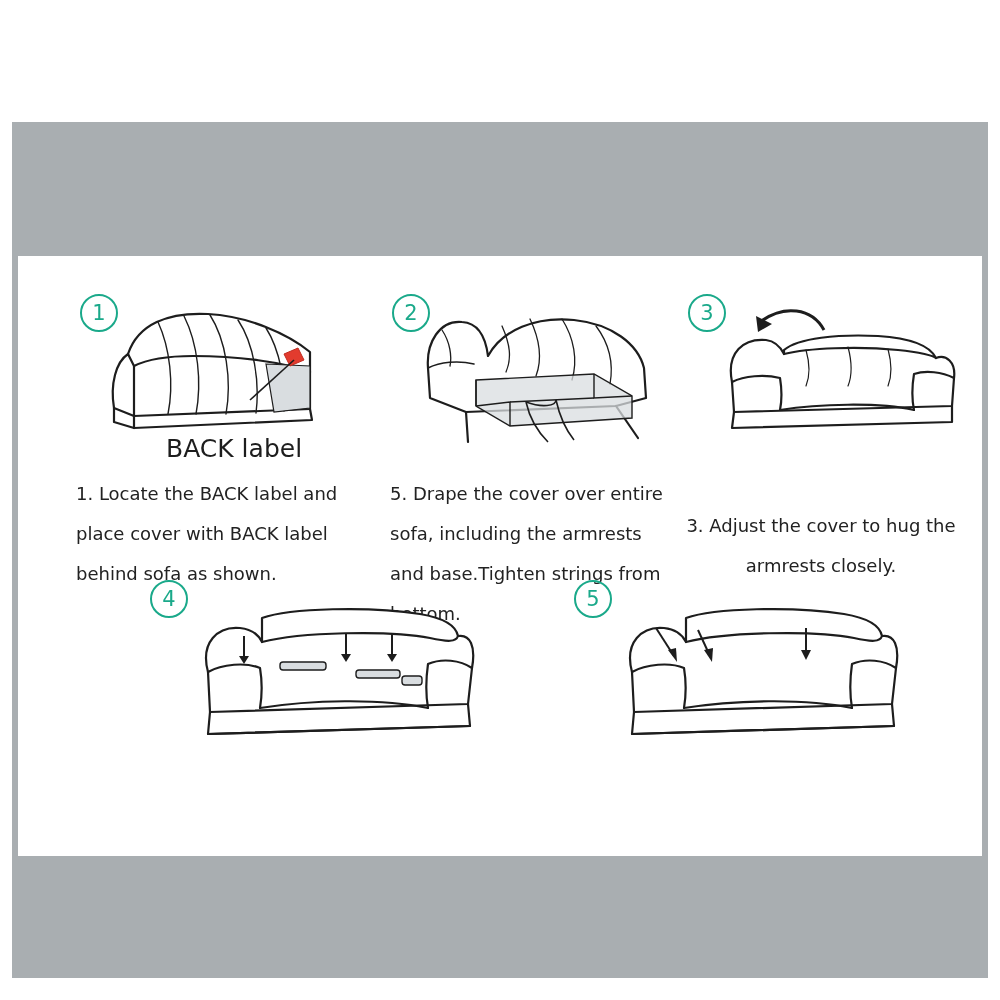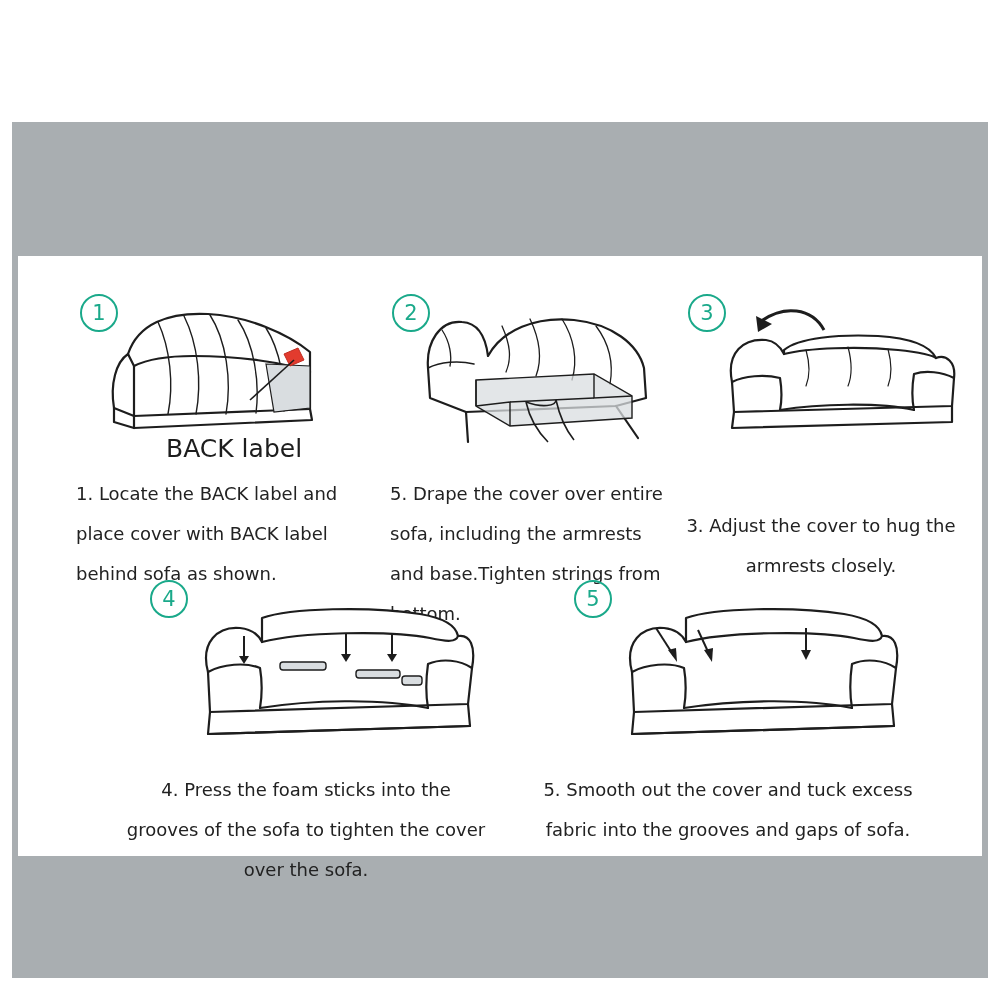--- a/index.html
+++ b/index.html
@@ -193,21 +193,20 @@
             <line x1="222" y1="50" x2="222" y2="76"></line>
             <path d="M217 70 L 222 78 L 227 70 Z" fill="#1d1d1d" stroke="none"></path>
           </g>
           <g fill="#d9dde0" stroke="#1d1d1d" stroke-width="1.4">
             <rect x="110" y="78" width="46" height="8" rx="3"></rect>
             <rect x="186" y="86" width="44" height="8" rx="3"></rect>
             <rect x="232" y="92" width="20" height="9" rx="3"></rect>
           </g>
         </svg>
       </div>
-      <div class="caption center" style="left:0px; top:196px; width:360px;">4. Press the foam sticks into the grooves of the sofa to tighten the cover over the sofa.</div>
     </div>
 
     <div class="step" style="left:520px; top:318px; width:380px; height:270px;">
       <div class="badge" style="left:36px; top:6px;">5</div>
       <div class="art" style="left:56px; top:10px; width:310px; height:170px;">
         <svg width="310" height="170" viewBox="0 0 310 170" xmlns="http://www.w3.org/2000/svg">
           <g fill="none" stroke="#1d1d1d" stroke-width="2.2" stroke-linejoin="round" stroke-linecap="round">
             <path d="M38 88 C 30 58, 48 42, 70 44 C 80 45, 88 50, 92 58 L 92 34 C 120 24, 200 22, 250 30 C 274 34, 286 42, 288 52 C 300 50, 306 62, 302 84 L 298 120 L 40 128 Z" fill="#ffffff"></path>
             <path d="M92 58 C 130 48, 220 46, 260 54 C 278 58, 286 58, 288 52"></path>
             <path d="M38 88 C 52 80, 76 78, 90 84 C 92 96, 92 112, 90 124"></path>
@@ -219,17 +218,16 @@
           <g fill="none" stroke="#1d1d1d" stroke-width="2">
             <line x1="62" y1="44" x2="80" y2="72"></line>
             <path d="M74 66 L 83 78 L 82 64 Z" fill="#1d1d1d" stroke="none"></path>
             <line x1="104" y1="46" x2="116" y2="72"></line>
             <path d="M110 66 L 118 78 L 119 64 Z" fill="#1d1d1d" stroke="none"></path>
             <line x1="212" y1="44" x2="212" y2="72"></line>
             <path d="M207 66 L 212 76 L 217 66 Z" fill="#1d1d1d" stroke="none"></path>
           </g>
         </svg>
       </div>
-      <div class="caption center" style="left:0px; top:196px; width:380px;">5. Smooth out the cover and tuck excess fabric into the grooves and gaps of sofa.</div>
     </div>
 
   </div>
 </div>
 
 </body></html>

